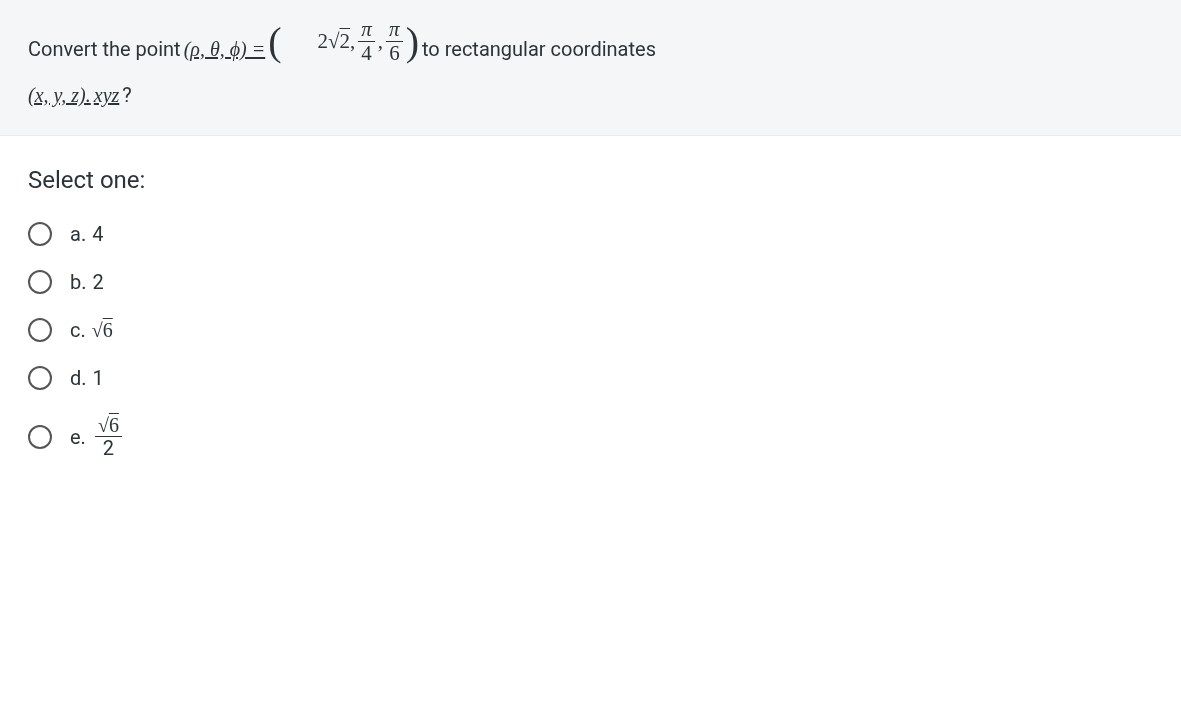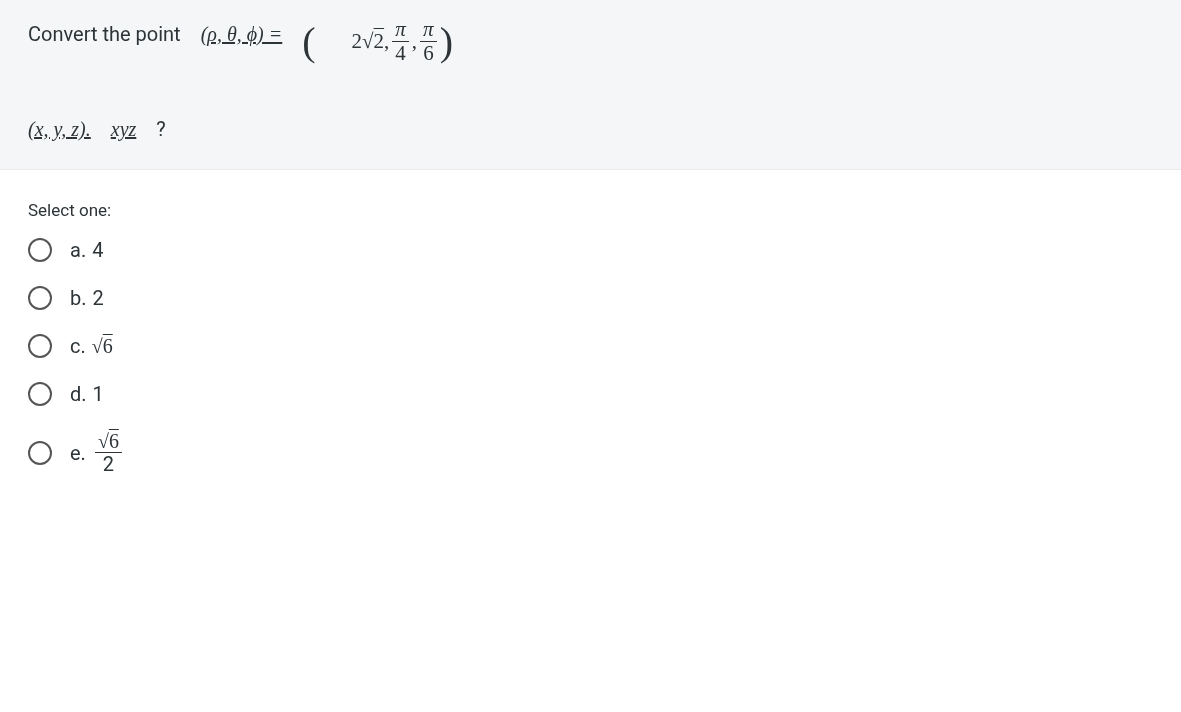--- a/index.html
+++ b/index.html
@@ -21,22 +21,22 @@
       border-bottom: 1px solid #e9ecef;
       padding: 18px 28px 24px 28px;
       margin: 0;
     }
     .question-text {
       line-height: 1.6;
       font-size: 20px;
       color: #2d3438;
       display: flex;
       flex-wrap: wrap;
-      align-items: flex-start;
-      gap: 20px;
+      align-items: flex-end;
+      gap: 3px;
     }
     .math-inline {
       font-family: "Times New Roman", Times, serif;
       font-style: italic;
       white-space: nowrap;
       text-decoration: underline;
     }
     .math-paren {
       font-family: "Times New Roman", Times, serif;
       font-style: normal;
@@ -73,23 +73,23 @@
       border-bottom: 1px solid #333;
       padding: 0 3px;
     }
     .frac .den {
       padding: 0 3px;
     }
     .answer-section {
       padding: 30px 28px;
     }
     .select-label {
-      font-size: 17px;
+      font-size: 24px;
       color: #2d3438;
-      margin-bottom: 18px;
+      margin-bottom: 28px;
     }
     .options {
       display: flex;
       flex-direction: column;
       gap: 24px;
       margin-top: 18px;
     }
     .option {
       display: flex;
       align-items: center;
@@ -136,20 +136,21 @@
         <span class="num">π</span>
         <span class="den" style="font-style:normal;">4</span>
       </span>
       <span style="font-style:normal;">, </span>
       <span class="frac">
         <span class="num">π</span>
         <span class="den" style="font-style:normal;">6</span>
       </span>
       <span class="math-paren">)</span>
     </span>
+    <span> to rectangular coordinates </span>
     <span style="flex-basis:100%;height:8px;"></span>
     <span class="math-inline">(x, y, z).</span>
     <span class="math-inline">xyz</span>
       <span>?</span>
   </div>
 </div>
 
 <div class="answer-section">
   <div class="select-label">Select one:</div>
   <div class="options">

